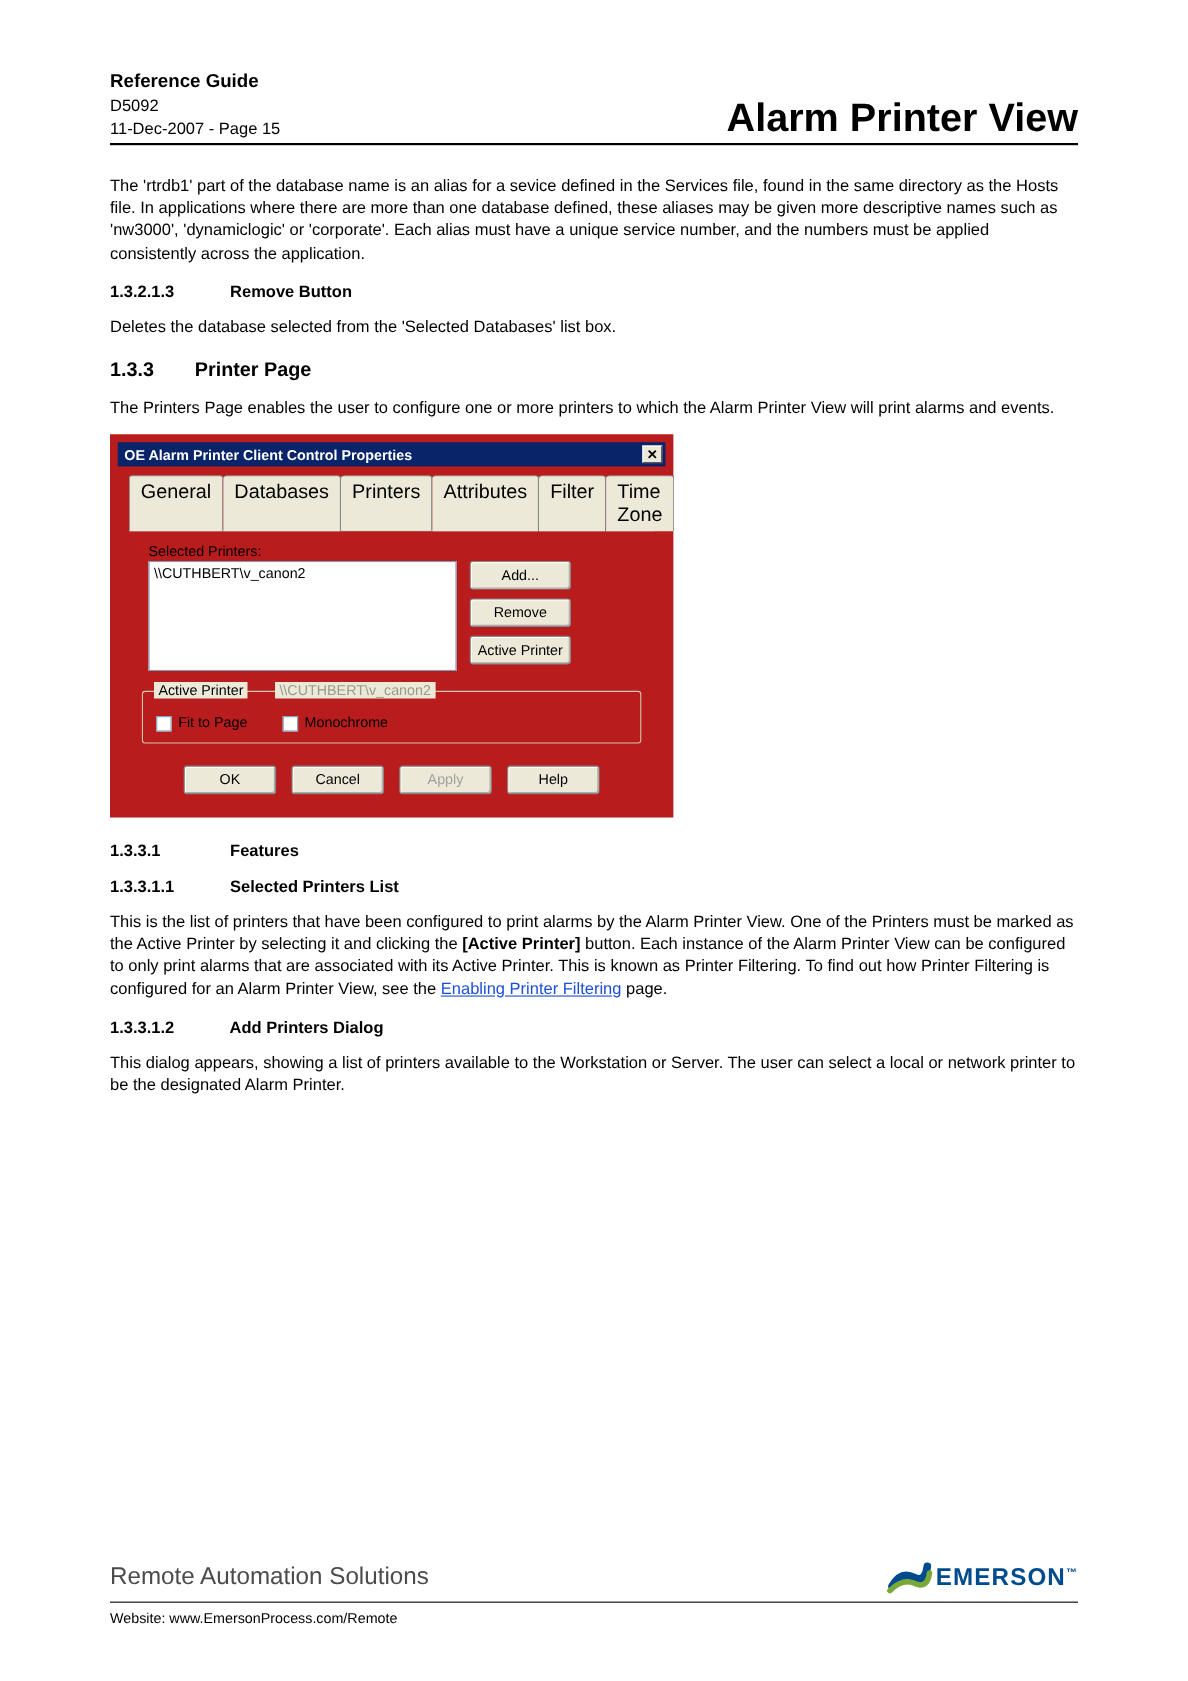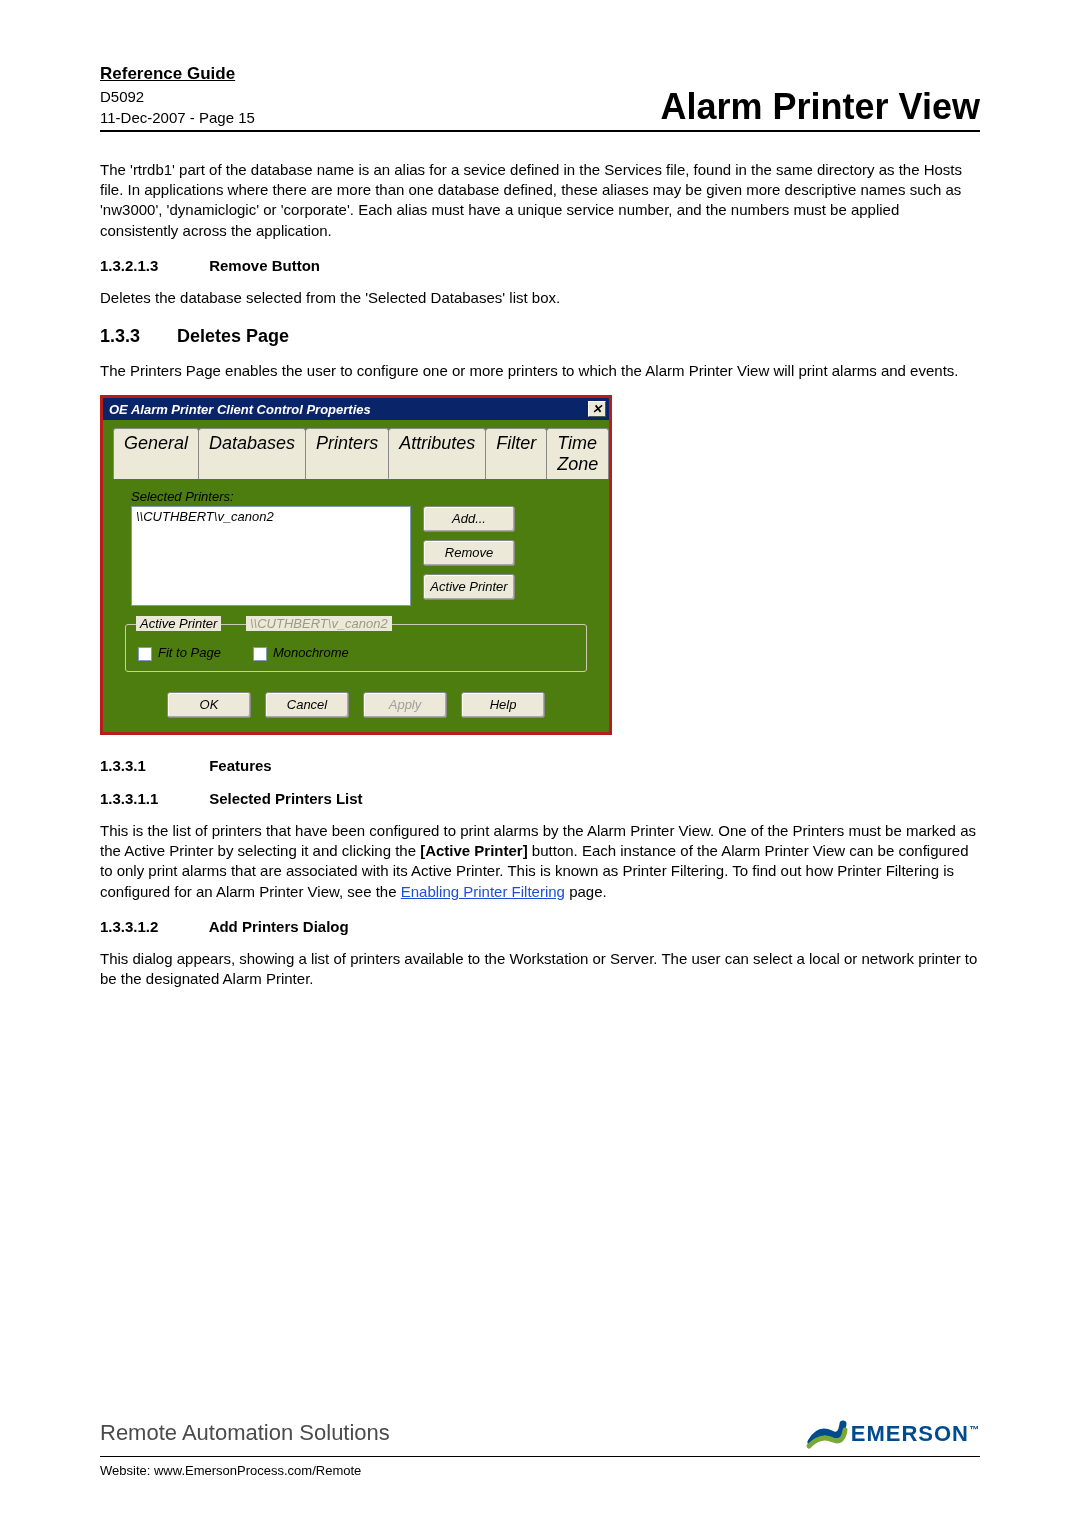--- a/index.html
+++ b/index.html
@@ -22,21 +22,20 @@
       padding-bottom: 2px;
       margin-bottom: 28px;
     }
     .header-left {
       font-size: 15px;
       line-height: 1.4;
     }
     .header-left .title {
       font-weight: bold;
       font-size: 17px;
-      text-decoration: underline;
     }
     .header-right {
       font-size: 36px;
       font-weight: bold;
     }
     .body-text {
       font-size: 15px;
       line-height: 1.35;
       margin-bottom: 14px;
     }
@@ -49,26 +48,25 @@
     .h4 .num { display: inline-block; width: 105px; }
     .h3 {
       font-size: 18px;
       font-weight: bold;
       margin-top: 18px;
       margin-bottom: 14px;
     }
     .h3 .num { display: inline-block; width: 72px; }
     .dialog {
       width: 512px;
-      border: 3px solid #b91c1c;
+      border: 7px solid #b91c1c;
       margin-top: 12px;
       margin-bottom: 22px;
-      background: #4d7c0f;
+      background: #b91c1c;
       font-family: Tahoma, Arial, sans-serif;
-      font-style: italic;
     }
     .titlebar {
       background: #0a246a;
       color: #fff;
       font-weight: bold;
       font-size: 13px;
       padding: 3px 3px 3px 6px;
       display: flex;
       justify-content: space-between;
       align-items: center;
@@ -250,21 +248,21 @@
   <p class="body-text">The 'rtrdb1' part of the database name is an alias for a sevice defined in the Services file, found in the same directory as the Hosts file. In applications where there are more than one database defined, these aliases may be given more descriptive names such as 'nw3000', 'dynamiclogic' or 'corporate'. Each alias must have a unique service number, and the numbers must be applied consistently across the application.</p>
 
   <div class="h4">
     <span class="num">1.3.2.1.3</span>
     <span>Remove Button</span>
   </div>
   <p class="body-text">Deletes the database selected from the 'Selected Databases' list box.</p>
 
   <div class="h3">
     <span class="num">1.3.3</span>
-    <span>Deletes Page</span>
+    <span>Printer Page</span>
   </div>
   <p class="body-text">The Printers Page enables the user to configure one or more printers to which the Alarm Printer View will print alarms and events.</p>
 
   <div class="dialog">
     <div class="titlebar">
       <span>OE Alarm Printer Client Control Properties</span>
       <span class="close">✕</span>
     </div>
     <div class="dialog-body">
       <div class="tabs">

